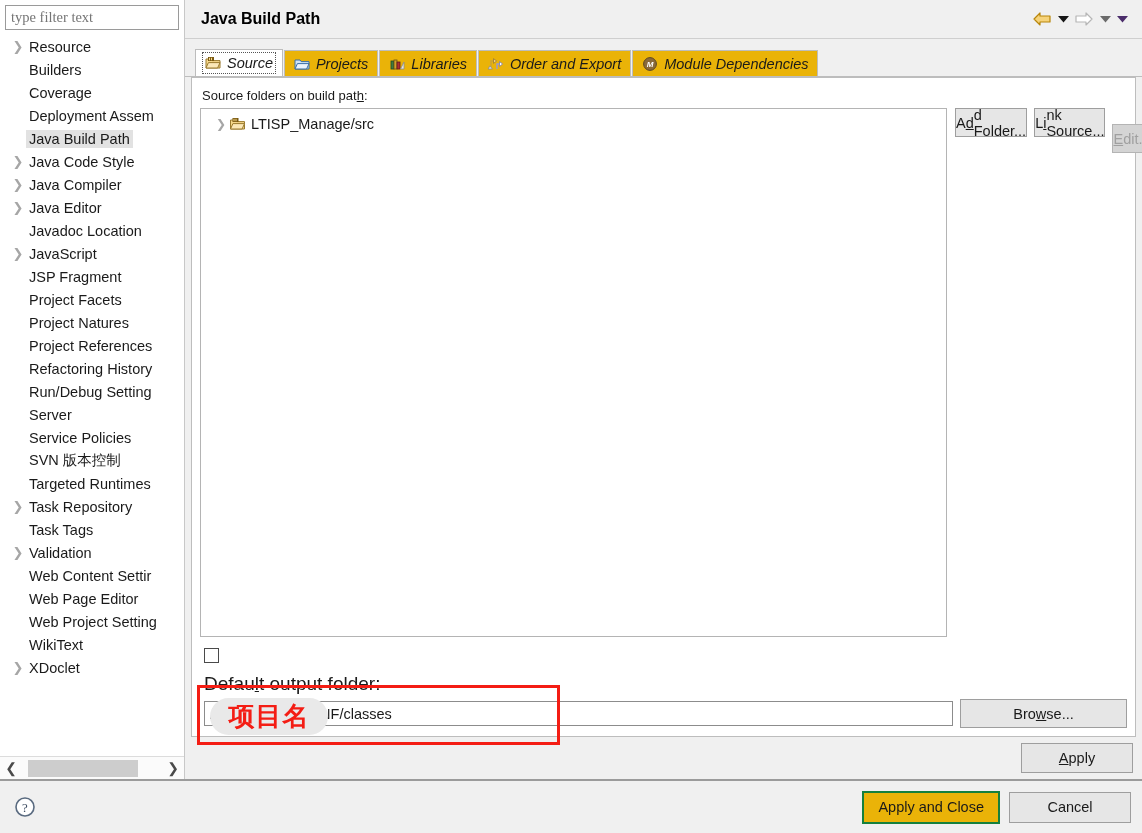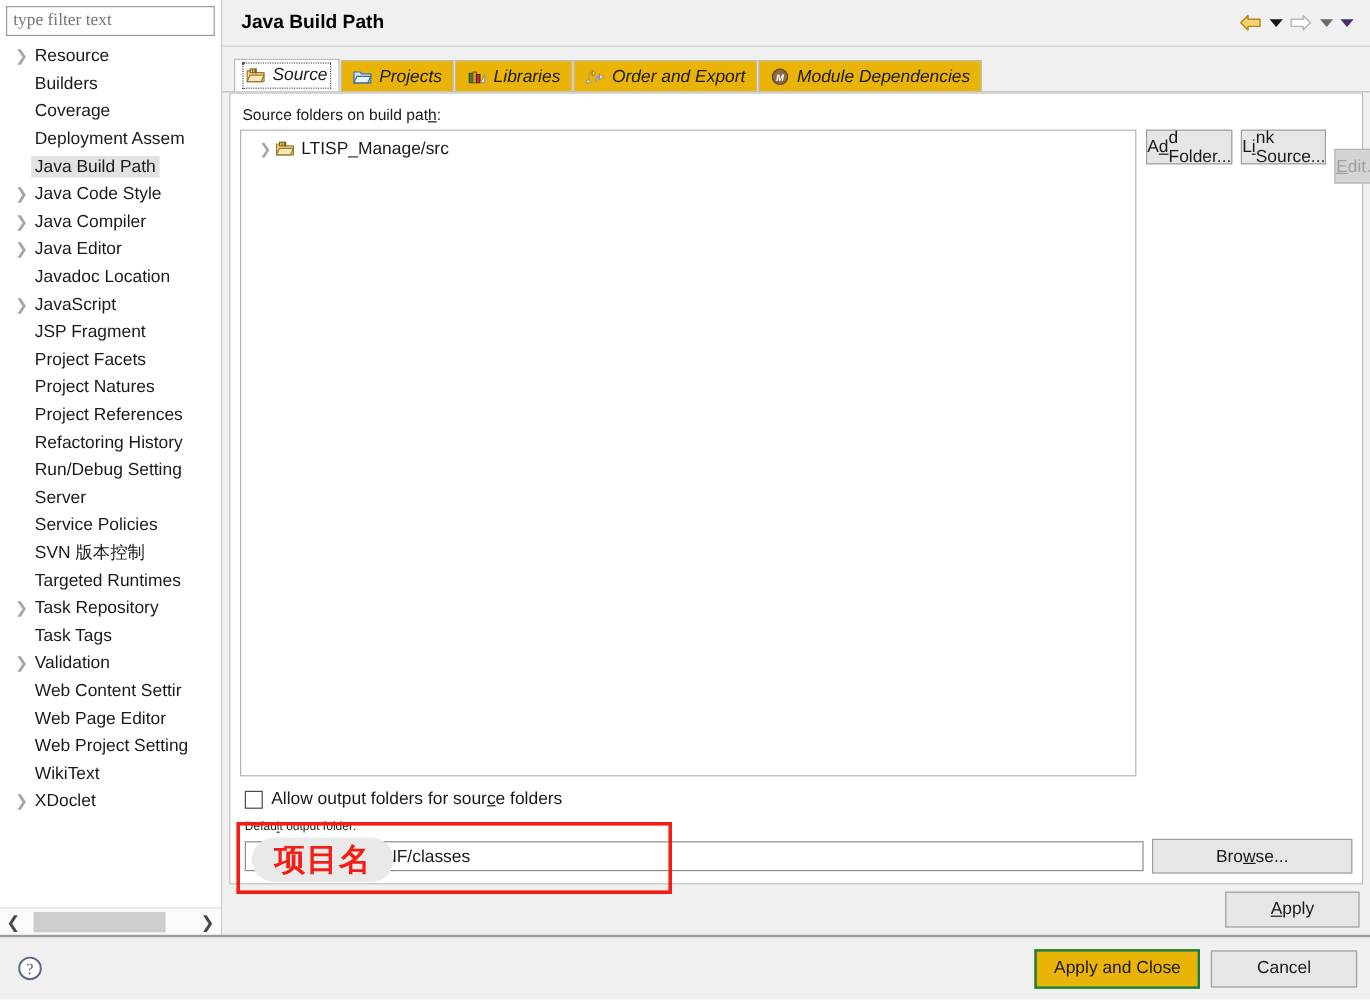--- a/index.html
+++ b/index.html
@@ -197,21 +197,21 @@
     margin-top: 11px; margin-left: 4px;
     font-size: 14.5px;
   }
   .checkbox {
     width: 13px; height: 13px;
     border: 1px solid #4a4a4a;
     background: #ffffff;
     display: inline-block;
   }
 
-  .outlabel { margin: 10px 0 4px 4px; font-size: 10px; }
+  .outlabel { margin: 10px 0 4px 4px; font-size: 19px; }
   .outrow { display: flex; align-items: center; gap: 7px; margin-left: 4px; }
   .outinput {
     flex: 1 1 auto;
     height: 25px;
     border: 1px solid #8c8c8c;
     background: #ffffff;
     font-family: "Liberation Sans", sans-serif;
     font-size: 14.5px;
     color: #1a1a1a;
     padding: 0 5px;
@@ -511,21 +511,20 @@
           <div class="btncol" id="btncol">
               <div class="btn">A<span class="u">d</span>d Folder...</div>
               <div class="btn">L<span class="u">i</span>nk Source...</div>
               <div class="btn disabled gap"><span class="u">E</span>dit...</div>
               <div class="btn"><span class="u">R</span>emove</div>
             </div>
         </div>
 
         <div class="checkrow">
           <span class="checkbox"></span>
-          <span>Allow output folders for sour<span class="u">c</span>e folders</span>
         </div>
 
         <div class="outlabel"><span>Defau<span class="u">l</span>t output folder:</span></div>
 
         <div class="outrow">
           <input class="outinput" type="text" value="/WebRoot/WEB-INF/classes" style="">
           <div class="btn btn-browse">Bro<span class="u">w</span>se...</div>
         </div>
       </div>
 

